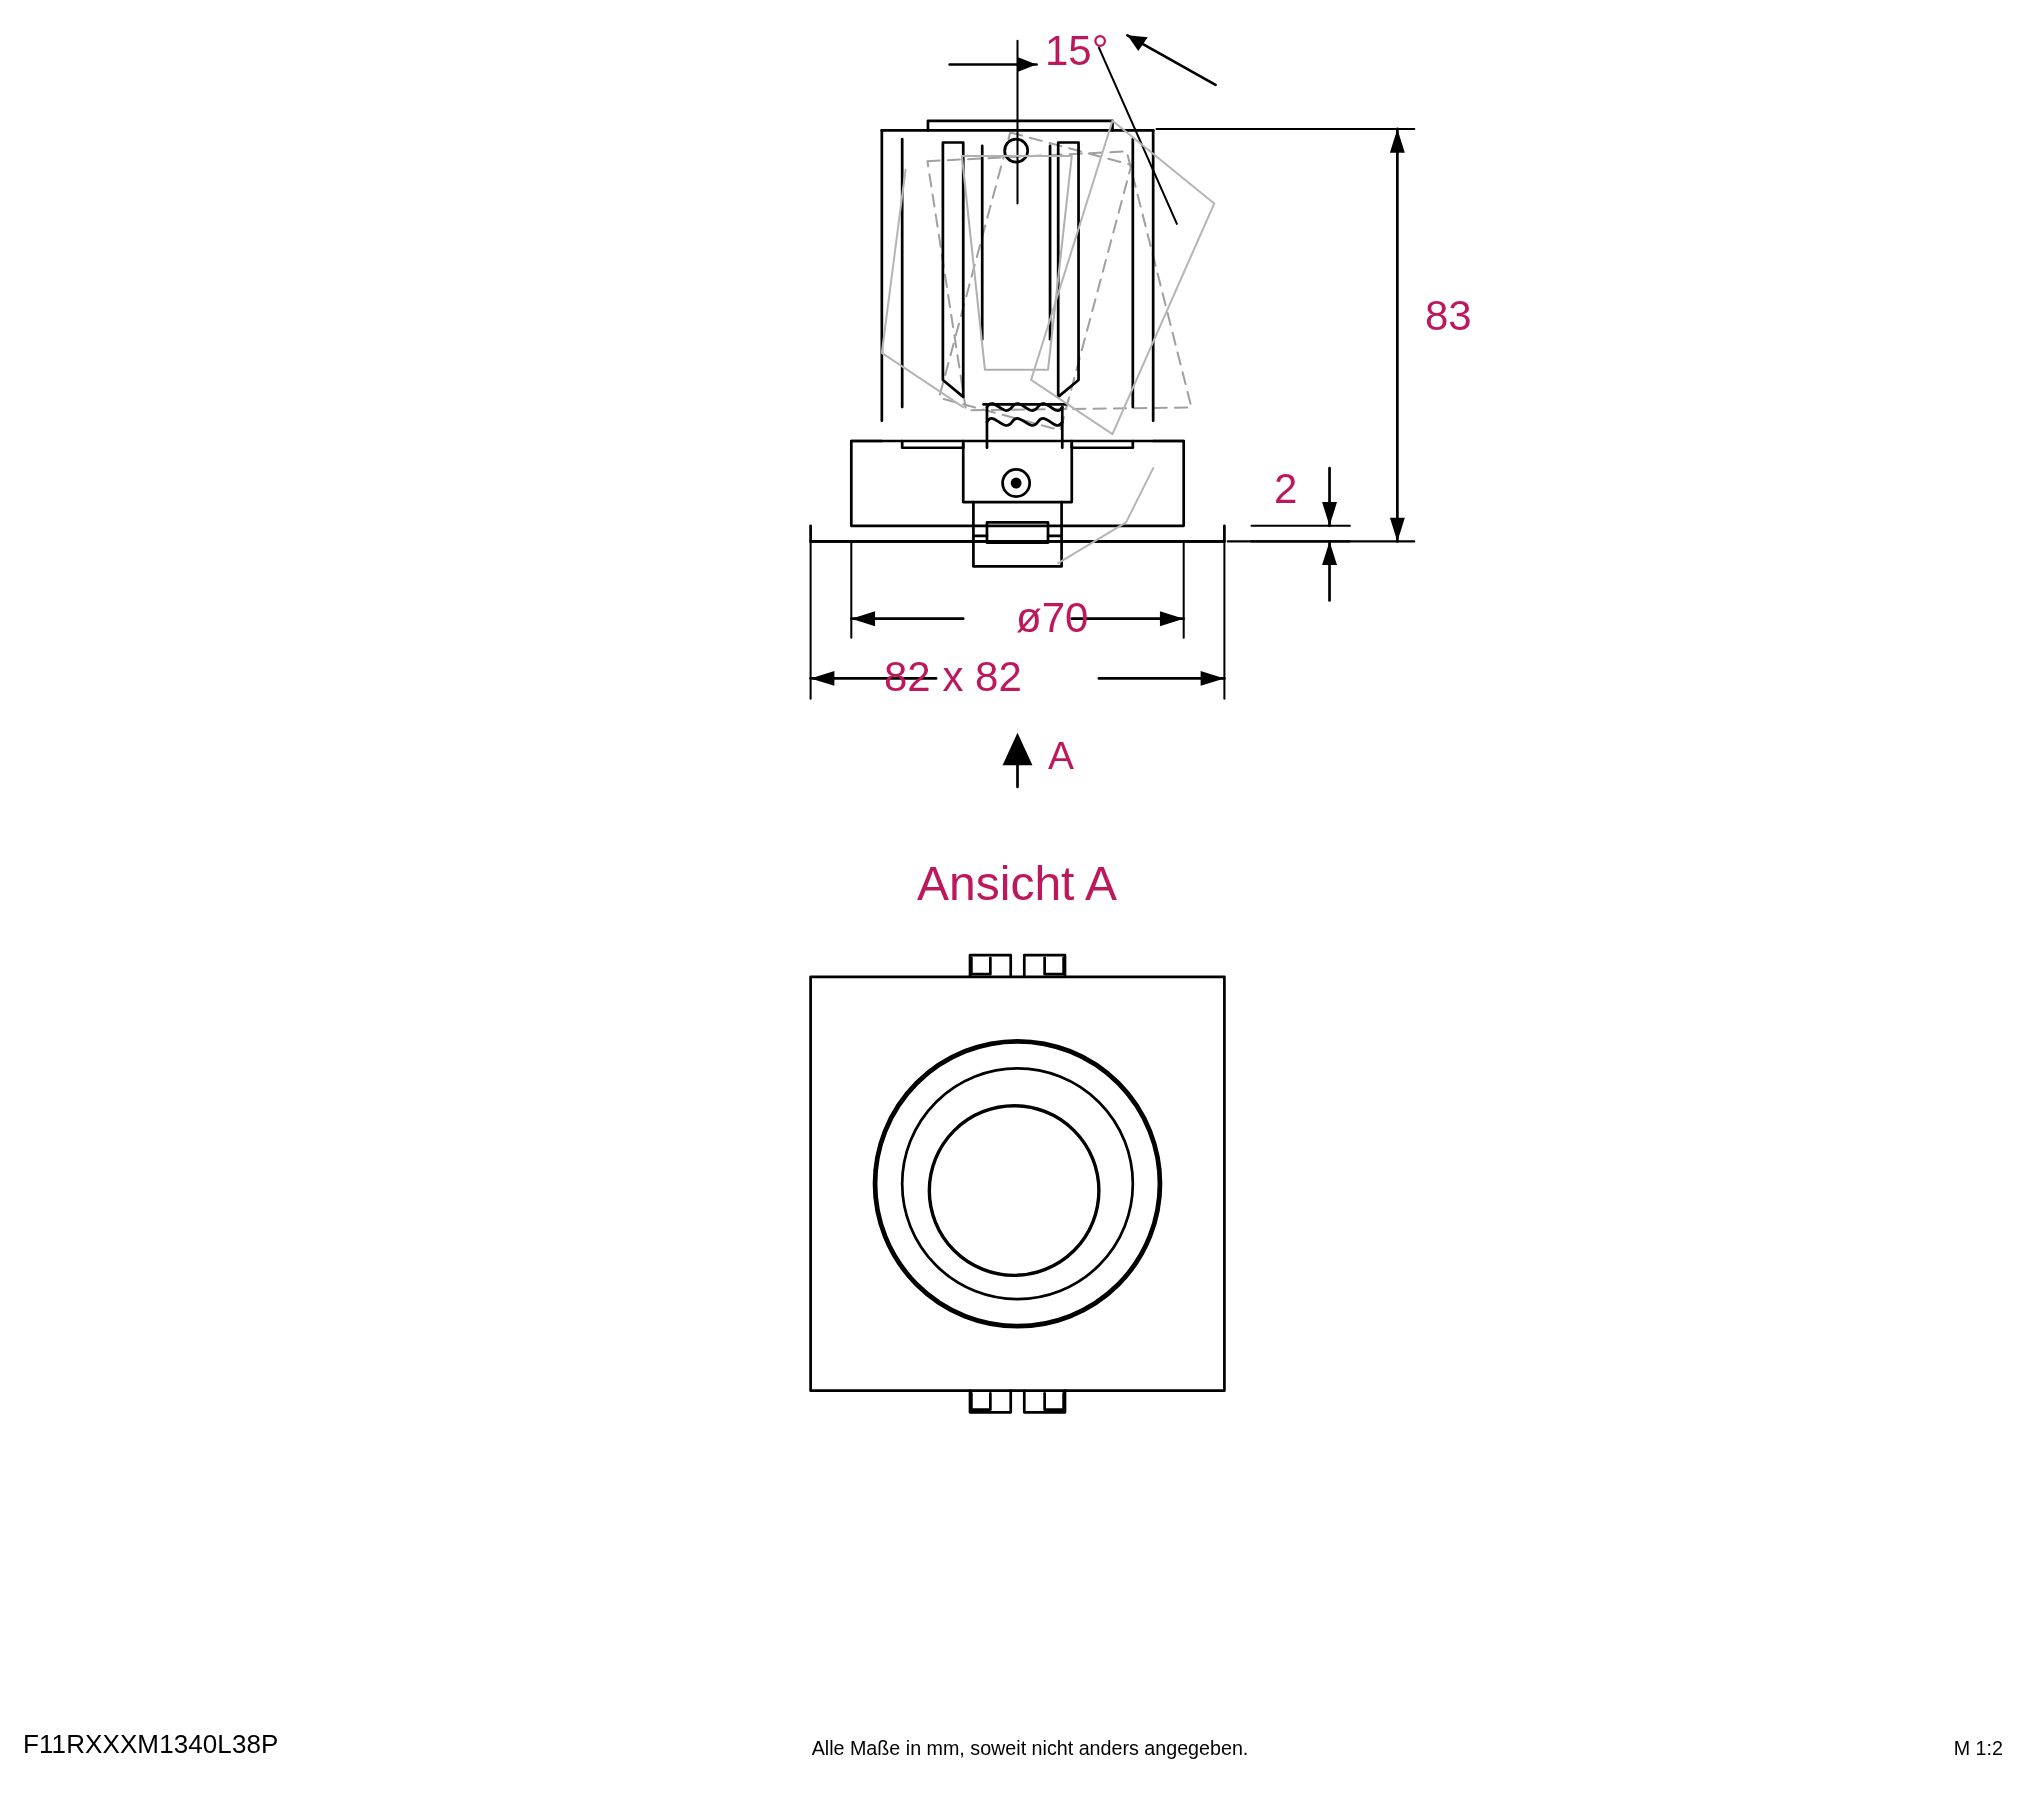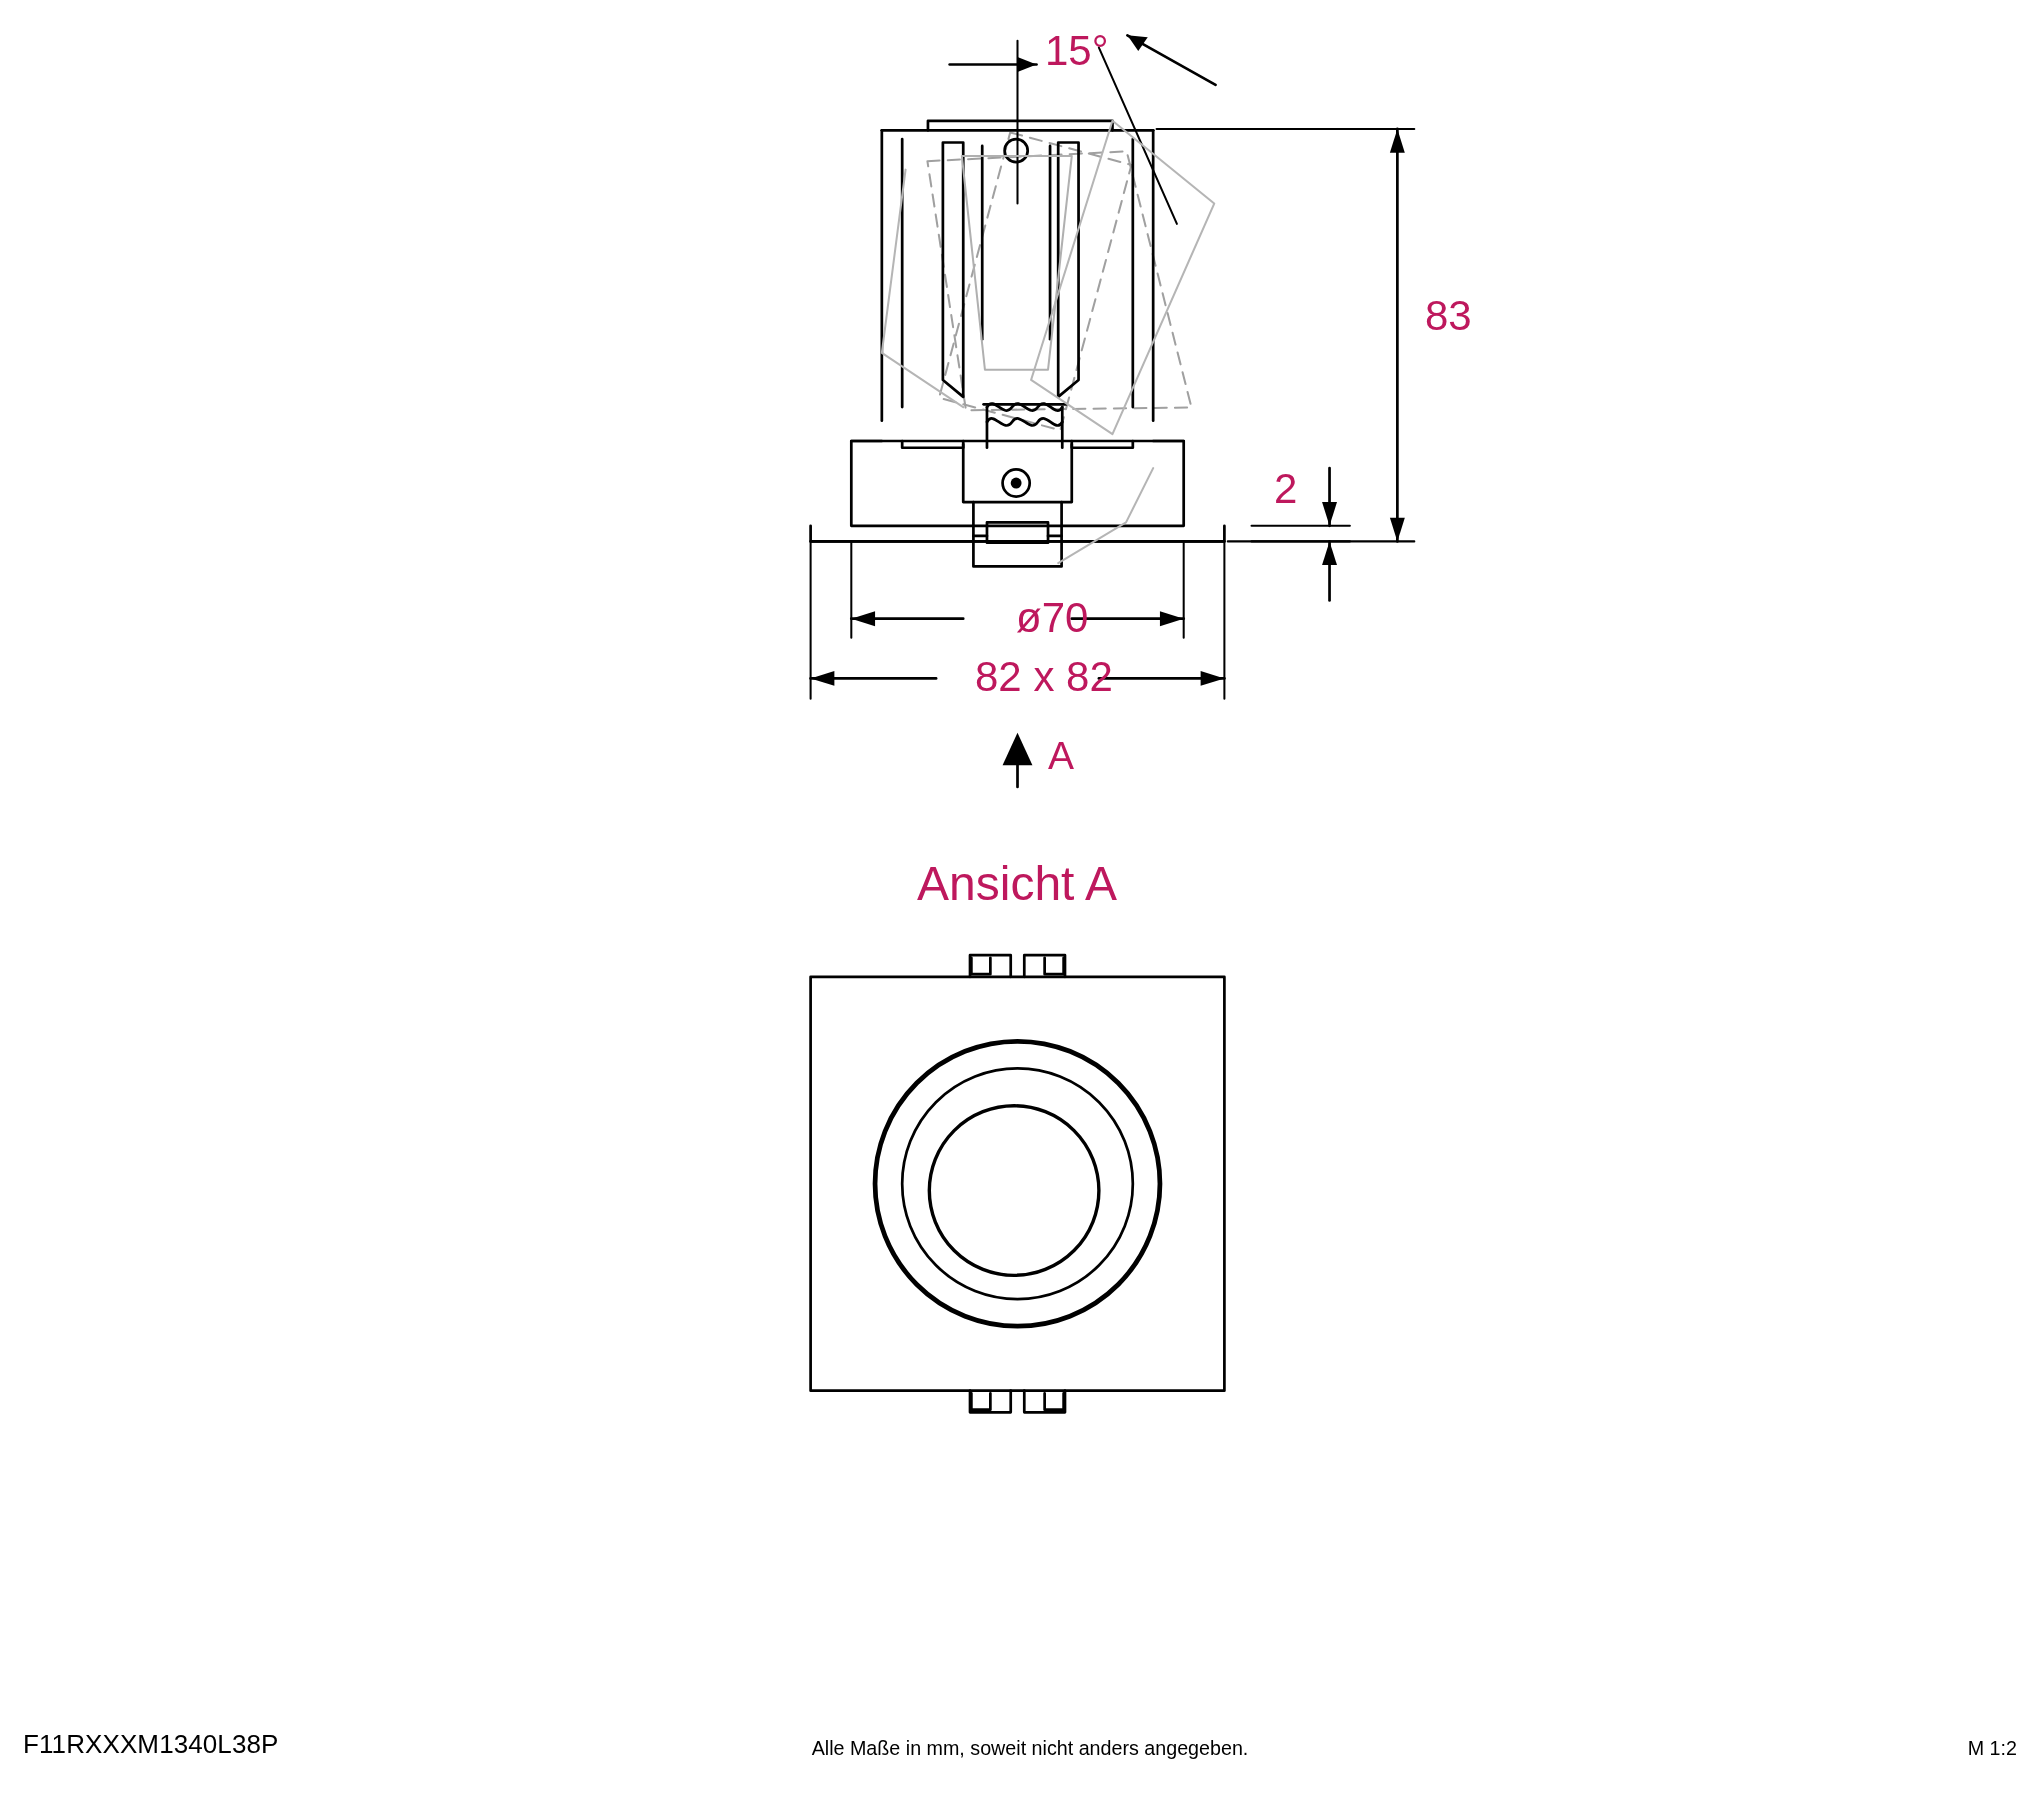--- a/index.html
+++ b/index.html
@@ -46,21 +46,21 @@
     left: 0;
     right: 0;
     bottom: 35px;
     text-align: center;
     font-size: 19.7px;
     white-space: nowrap;
     padding-left: 25px;
   }
   .footer-right {
     position: absolute;
-    right: 18px;
+    right: 32px;
     bottom: 35px;
     font-size: 19.7px;
     white-space: nowrap;
   }
   .label {
     position: absolute;
     font-family: "Liberation Sans", sans-serif;
     color: #be185d;
     white-space: nowrap;
   }
@@ -219,21 +219,21 @@
   </svg>
 
   <div class="label dim-text" style="left:1045px; top:27px;">15°</div>
 
   <div class="label dim-text" style="left:1425px; top:292px;">83</div>
 
   <div class="label dim-text" style="left:1274px; top:465px;">2</div>
 
   <div class="label dim-text" style="left:1016px; top:594px;">ø70</div>
 
-  <div class="label dim-text" style="left:975px; top:653px;">82 x 82</div>
+  <div class="label dim-text" style="left:884px; top:653px;">82 x 82</div>
 
   <div class="label arrow-label" style="left:1048px; top:734px;">A</div>
 
   <div class="label view-title" style="left:917px; top:856px;">Ansicht A</div>
 
   <div class="footer">
     <div class="footer-left">F11RXXXM1340L38P</div>
     <div class="footer-center">Alle Maße in mm, soweit nicht anders angegeben.</div>
     <div class="footer-right">M 1:2</div>
   </div>

